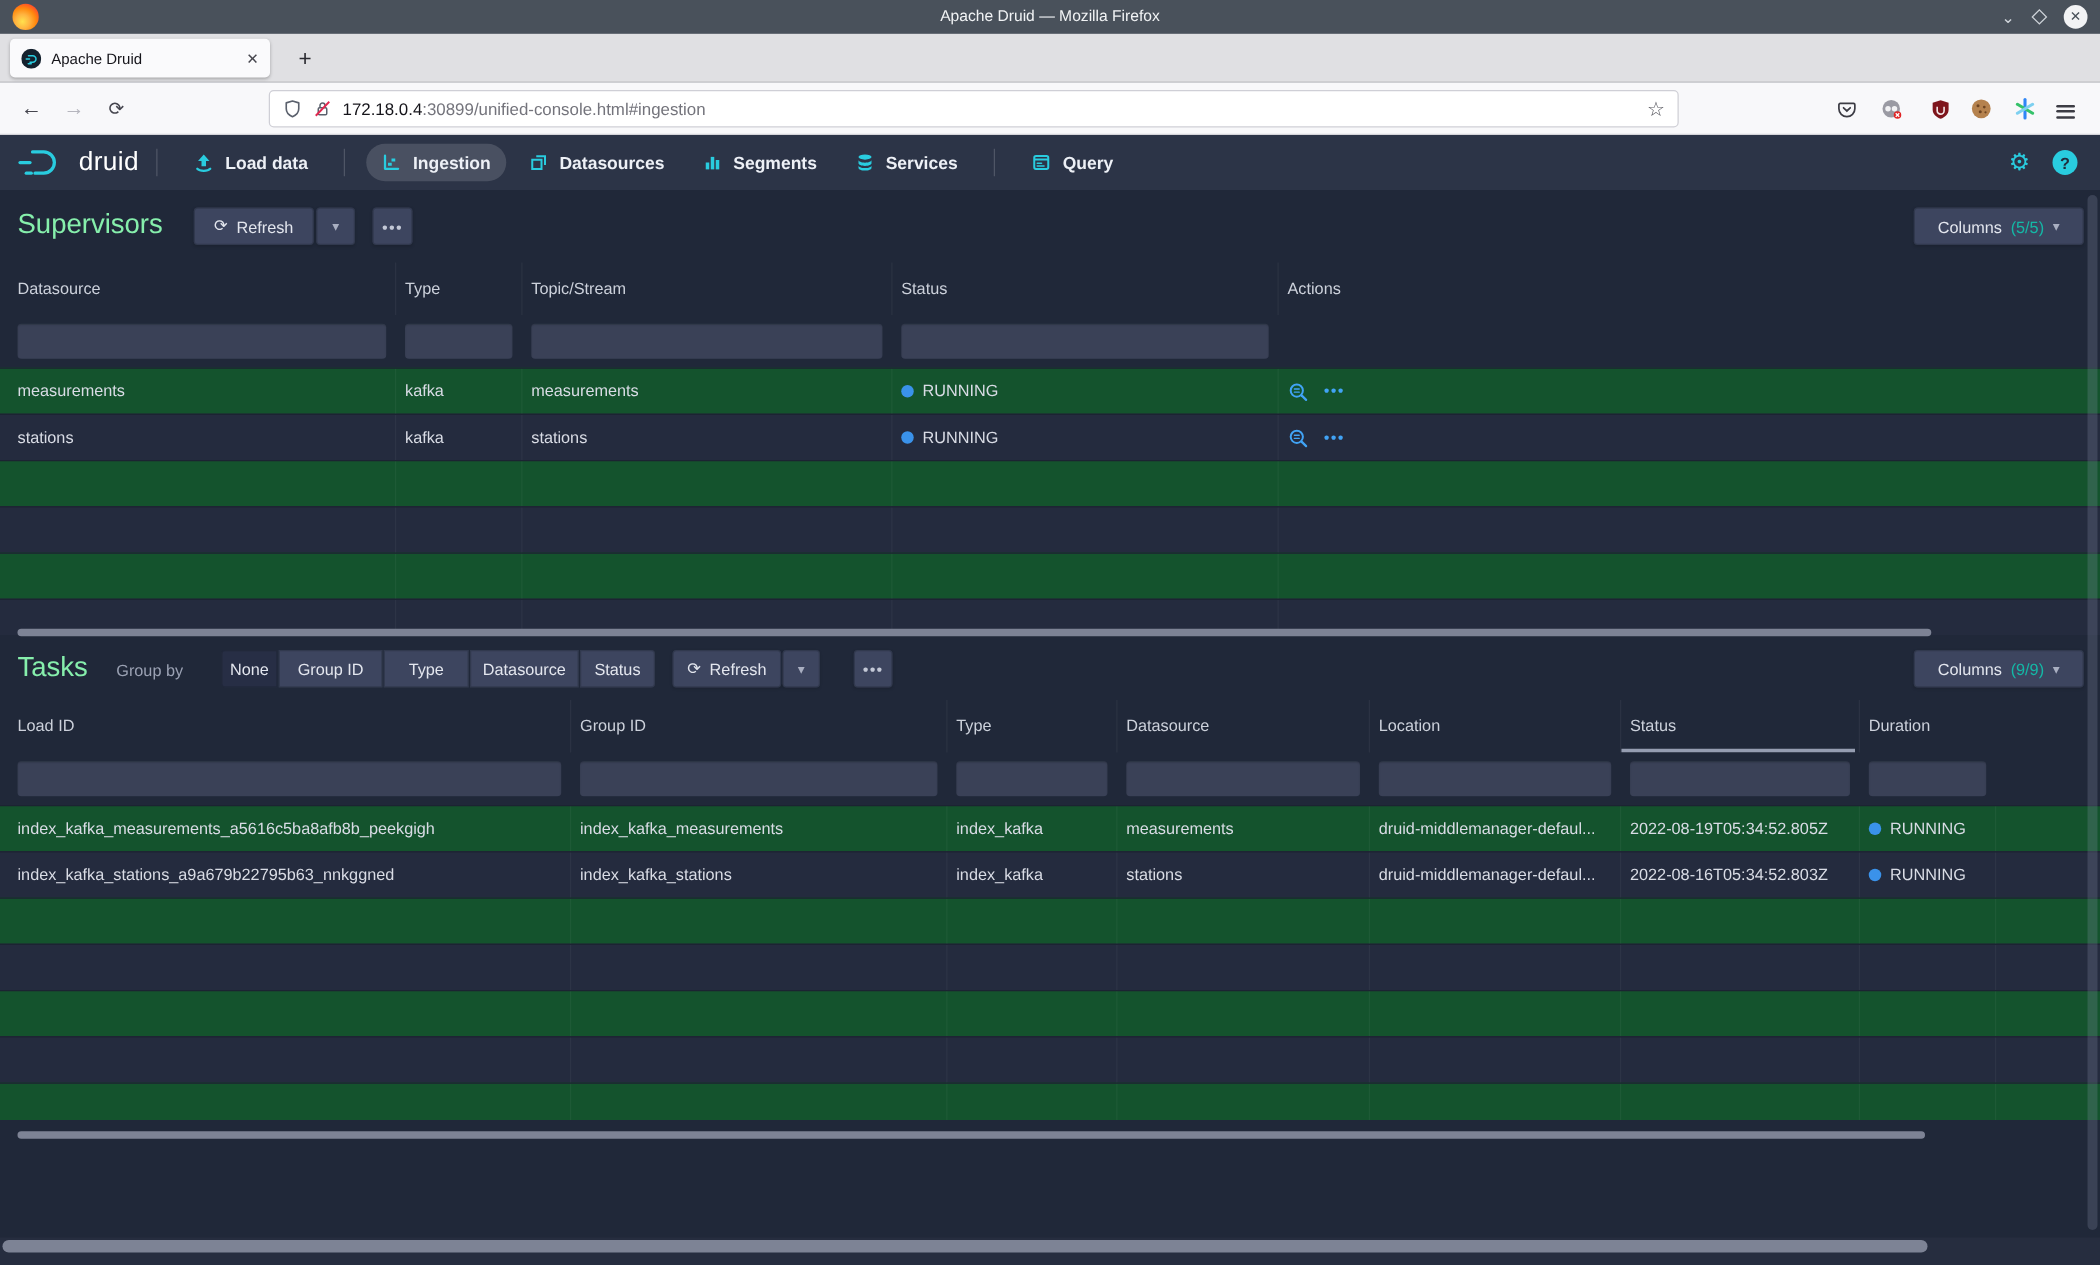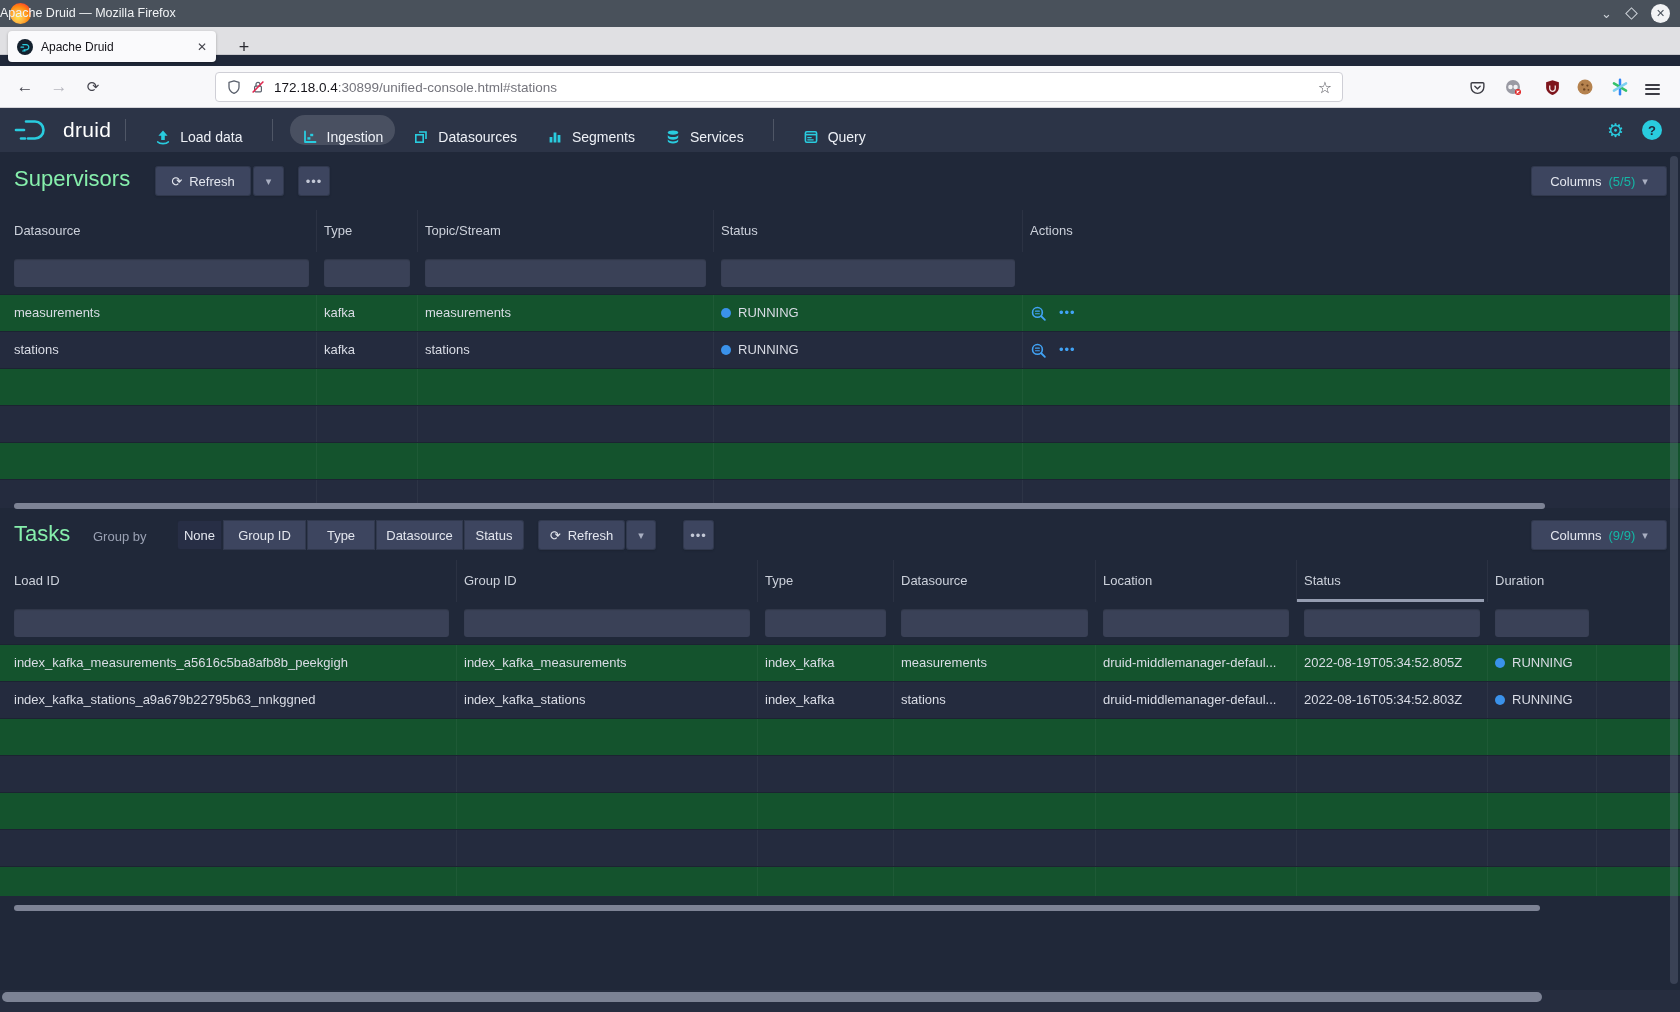--- a/index.html
+++ b/index.html
@@ -4,30 +4,30 @@
 <style>
   * { margin:0; padding:0; box-sizing:border-box; }
   html,body { background:#11151f; }
   body { font-family:"Liberation Sans","DejaVu Sans",sans-serif; }
   #screen { position:relative; width:1680px; height:1012px; background:#202839; overflow:hidden; }
 
   
   .titlebar { position:absolute; top:0; left:0; right:0; height:27px; background:#49515b; }
   .fx-logo { position:absolute; left:10px; top:3px; width:21px; height:21px; border-radius:50%;
     background:radial-gradient(circle at 38% 68%, #ffe14d 0%, #ffb340 30%, #ff8a0e 55%, #ff3b30 85%); }
-  .win-title { position:absolute; left:0; right:0; top:0; height:27px; line-height:27px; 
+  .win-title { position:absolute; left:0; right:0; top:0; height:27px; line-height:27px; text-align:center;
     color:#f1f3f5; font-size:12.5px; }
   .win-controls { position:absolute; right:10px; top:0; height:27px; display:flex; align-items:center; gap:15px; }
   .wc { color:#ced3d9; font-size:13px; line-height:1; }
   .wc-diamond { display:inline-block; width:9px; height:9px; border:1.4px solid #ced3d9; transform:rotate(45deg); }
   .wc-close { width:19px; height:19px; border-radius:50%; background:#f2f3f5; color:#49515b; font-size:11px;
     display:flex; align-items:center; justify-content:center; font-weight:bold; }
 
   
-  .tabbar { position:absolute; top:27px; left:0; right:0; height:28px; background:#e0e0e3; border-bottom:1px solid #c7c7cc; }
+  .tabbar { position:absolute; top:27px; left:0; right:0; height:39px; background:#e0e0e3; border-bottom:1px solid #c7c7cc; }
   .tab { position:absolute; left:8px; top:4px; width:208px; height:31px; background:#fafafc; border-radius:4px;
     box-shadow:0 1px 3px rgba(0,0,0,.28); display:flex; align-items:center; padding:0 9px; gap:8px; }
   .tab-title { font-size:12px; color:#15141a; flex:1; white-space:nowrap; overflow:hidden; }
   .tab-close { color:#45454d; font-size:12px; }
   .newtab { position:absolute; left:232px; top:8px; width:24px; height:24px; display:flex; align-items:center;
     justify-content:center; font-size:18px; color:#2a2a30; }
 
   
   .toolbar { position:absolute; top:66px; left:0; right:0; height:42px; background:#f8f8fa; border-bottom:1px solid #d4d4d9; }
   .navbtn { position:absolute; top:8px; width:26px; height:26px; display:flex; align-items:center; justify-content:center;
@@ -39,22 +39,22 @@
   .star { margin-left:auto; color:#55555c; font-size:16px; }
   .extbtn { position:absolute; top:10px; width:22px; height:22px; display:flex; align-items:center; justify-content:center; }
   .hamburger span { display:block; width:15px; height:2px; background:#3c3c44; margin:2.5px 0; border-radius:1px; }
 
   
   .appnav { position:absolute; top:108px; left:0; right:0; height:44px; background:#2c3447; display:flex;
     align-items:center; padding-left:14px; }
   .brand { display:flex; align-items:flex-end; gap:7px; }
   .brand-name { color:#ffffff; font-size:21px; letter-spacing:.3px; }
   .nav-sep { width:1px; height:22px; background:rgba(255,255,255,.17); margin:0 14px; }
-  .nav-item { display:flex; align-items:flex-end; gap:9px; color:#edf0f6; font-size:14px; height:30px;
-    padding:0 12px; border-radius:15px; margin:0 3px; }
+  .nav-item { display:flex; align-items:center; gap:9px; color:#edf0f6; font-size:14px; height:30px;
+    padding:0 12px; border-radius:15px; margin:0 3px;font-weight:bold; }
   .nav-item.active { background:rgba(255,255,255,.14); }
   .nav-right { margin-left:auto; display:flex; align-items:center; gap:18px; padding-right:18px; }
   .gear { font-size:19px; color:#29ccdf; font-family:"DejaVu Sans",sans-serif; }
   .help { width:20px; height:20px; border-radius:50%; background:#29ccdf; color:#212b3c; font-size:13px;
     font-weight:bold; display:flex; align-items:center; justify-content:center; }
 
   
   .btn { position:absolute; background:#3d455f; color:#e3e6ee; border-radius:3px; font-size:13px; height:30px;
     display:flex; align-items:center; justify-content:center; gap:7px;
     box-shadow:inset 0 0 0 1px rgba(16,22,26,.25), 0 1px 2px rgba(16,22,26,.2); }
@@ -145,21 +145,21 @@
             <path d="M8 1.8 L13 3.3 V8 C13 11 11 13.1 8 14.4 C5 13.1 3 11 3 8 V3.3 Z" stroke="#5b616d" stroke-width="1.3" fill="none" stroke-linejoin="round"></path>
           </svg>
       </span>
       <span>
         <svg width="16" height="16" viewBox="0 0 16 16">
             <rect x="4.6" y="7.2" width="6.8" height="5.6" rx="1" stroke="#5b616d" stroke-width="1.2" fill="none"></rect>
             <path d="M6 7.2 V5.4 a2 2 0 0 1 4 0 V7.2" stroke="#5b616d" stroke-width="1.2" fill="none"></path>
             <path d="M2.6 13.6 L13.4 2.4" stroke="#e22850" stroke-width="1.5"></path>
           </svg>
       </span>
-      <span class="url-text"><span class="url-host">172.18.0.4</span><span>:30899/unified-console.html#stations</span></span>
+      <span class="url-text"><span class="url-host">172.18.0.4</span><span>:30899/unified-console.html#ingestion</span></span>
       <span class="star glyph">☆</span>
     </div>
 
     <div class="extbtn" style="left:1466px;">
       <svg width="17" height="17" viewBox="0 0 16 16">
           <path d="M3 3.5 h10 a1 1 0 0 1 1 1 v3 a6 6 0 0 1 -12 0 v-3 a1 1 0 0 1 1 -1 Z" stroke="#3c3c44" stroke-width="1.3" fill="none"></path>
           <path d="M5.5 6.8 L8 9.2 L10.5 6.8" stroke="#3c3c44" stroke-width="1.3" fill="none" stroke-linecap="round"></path>
         </svg>
     </div>
     <div class="extbtn" style="left:1502px;">

